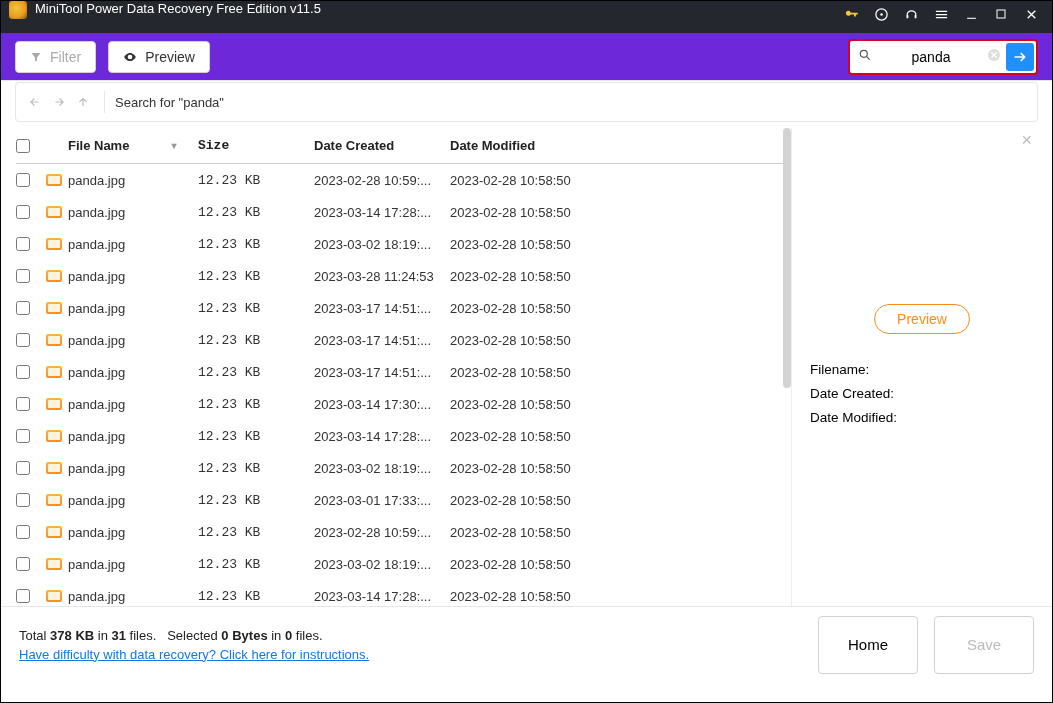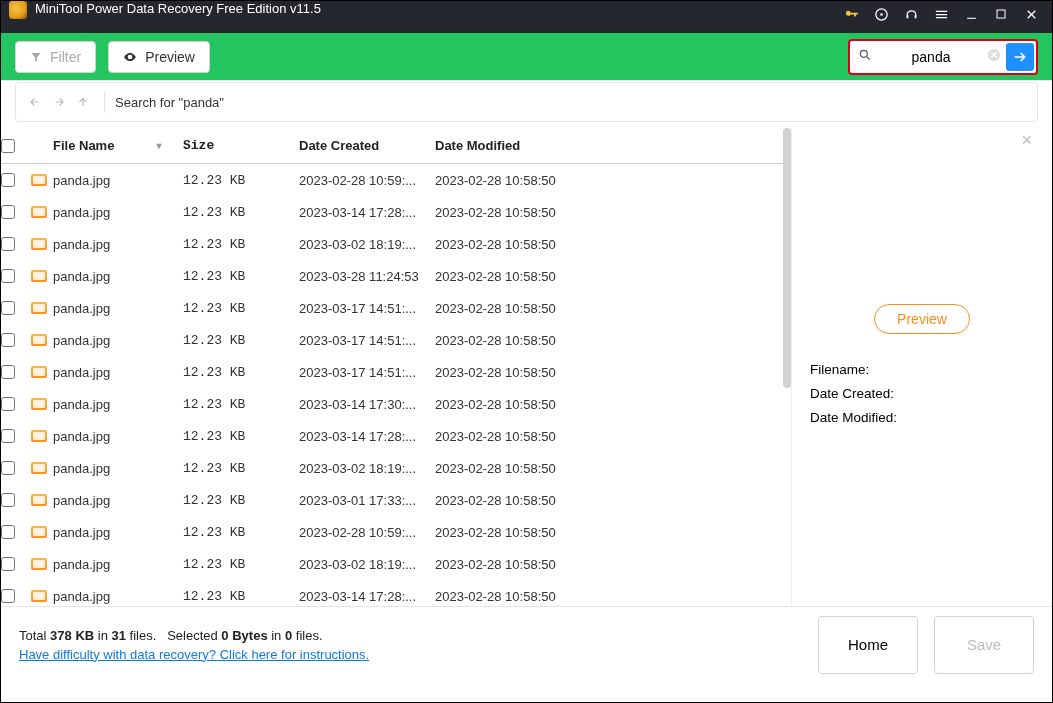--- a/index.html
+++ b/index.html
@@ -4,36 +4,36 @@
 <style>
 * { box-sizing: border-box; margin: 0; padding: 0; font-family: -apple-system, BlinkMacSystemFont, "Segoe UI", Arial, sans-serif; }
 body { width: 1053px; height: 703px; background: #fff; overflow: hidden; border: 1px solid #000; }
 
 .titlebar { height: 32px; background: #25272f; color: #fff; display: flex; align-items: flex-start; padding: 0 8px; font-size: 13px; }
 .titlebar .logo { width: 18px; height: 18px; margin-right: 8px; background: radial-gradient(circle at 40% 40%, #f4c542 0%, #e89b1a 60%, #7a4a0a 100%); border-radius: 3px; }
 .titlebar .title { flex: 1; }
 .titlebar .wicon { width: 26px; height: 26px; display: flex; align-items: center; justify-content: center; margin-left: 4px; cursor: pointer; }
 .titlebar svg { fill: #fff; }
 
-.toolbar { height: 48px; background: #22c55e; border-bottom: 1px solid #e6e6e6; display: flex; align-items: center; padding: 0 14px; gap: 12px; }
+.toolbar { height: 48px; background: #6d28d9; border-bottom: 1px solid #e6e6e6; display: flex; align-items: center; padding: 0 14px; gap: 12px; }
 .btn { height: 32px; background: #fff; border: 1px solid #d2d2d2; border-radius: 4px; padding: 0 14px; display: flex; align-items: center; gap: 8px; font-size: 14px; cursor: pointer; color: #333; }
 .btn.filter { color: #aaa; }
 
 .searchwrap { margin-left: auto; display: flex; align-items: center; border: 2px solid #d9001b; border-radius: 4px; height: 36px; padding-left: 8px; background: #fff; }
 .searchwrap .sicon { color: #555; margin-right: 4px; }
 .searchwrap input { border: none; outline: none; font-size: 14px; width: 110px; text-align: center; }
 .searchwrap .clear { color: #bbb; margin-right: 2px; cursor: pointer; }
 .searchwrap .go { width: 28px; height: 28px; background: #1f90ff; border-radius: 3px; display: flex; align-items: center; justify-content: center; margin: 2px; cursor: pointer; }
 .searchwrap .go svg { fill: #fff; }
 
 .breadcrumb { height: 40px; border: 1px solid #e6e6e6; margin: 1px 14px 0 14px; border-radius: 4px; display: flex; align-items: center; padding: 0 12px; font-size: 13px; color: #333; }
 .breadcrumb .navbtn { color: #bbb; margin-right: 10px; cursor: pointer; display: flex; }
 .breadcrumb .sep { width: 1px; height: 22px; background: #e6e6e6; margin: 0 10px 0 4px; }
 
-.mainarea { display: flex; height: 484px; padding: 6px 14px 0 0; gap: 14px; }
+.mainarea { display: flex; height: 484px; padding: 6px 14px 0 15px; gap: 14px; }
 
 .filelist { flex: 1; position: relative; border-right: 1px solid #eee; padding-right: 6px; }
 .filelist .scrollbar { position: absolute; right: 0; top: 0; width: 8px; height: 260px; background: #d2d2d2; border-radius: 4px; }
 
 .thead { display: flex; align-items: center; height: 36px; border-bottom: 1px solid #ccc; font-size: 13px; font-weight: 600; color: #222; }
 .col-chk { width: 30px; display: flex; align-items: center; }
 .col-icon { width: 22px; }
 .col-name { width: 130px; display: flex; align-items: center; gap: 4px; }
 .col-size { width: 116px; font-family: Liberation Mono, monospace; }
 .col-created { width: 136px; }

